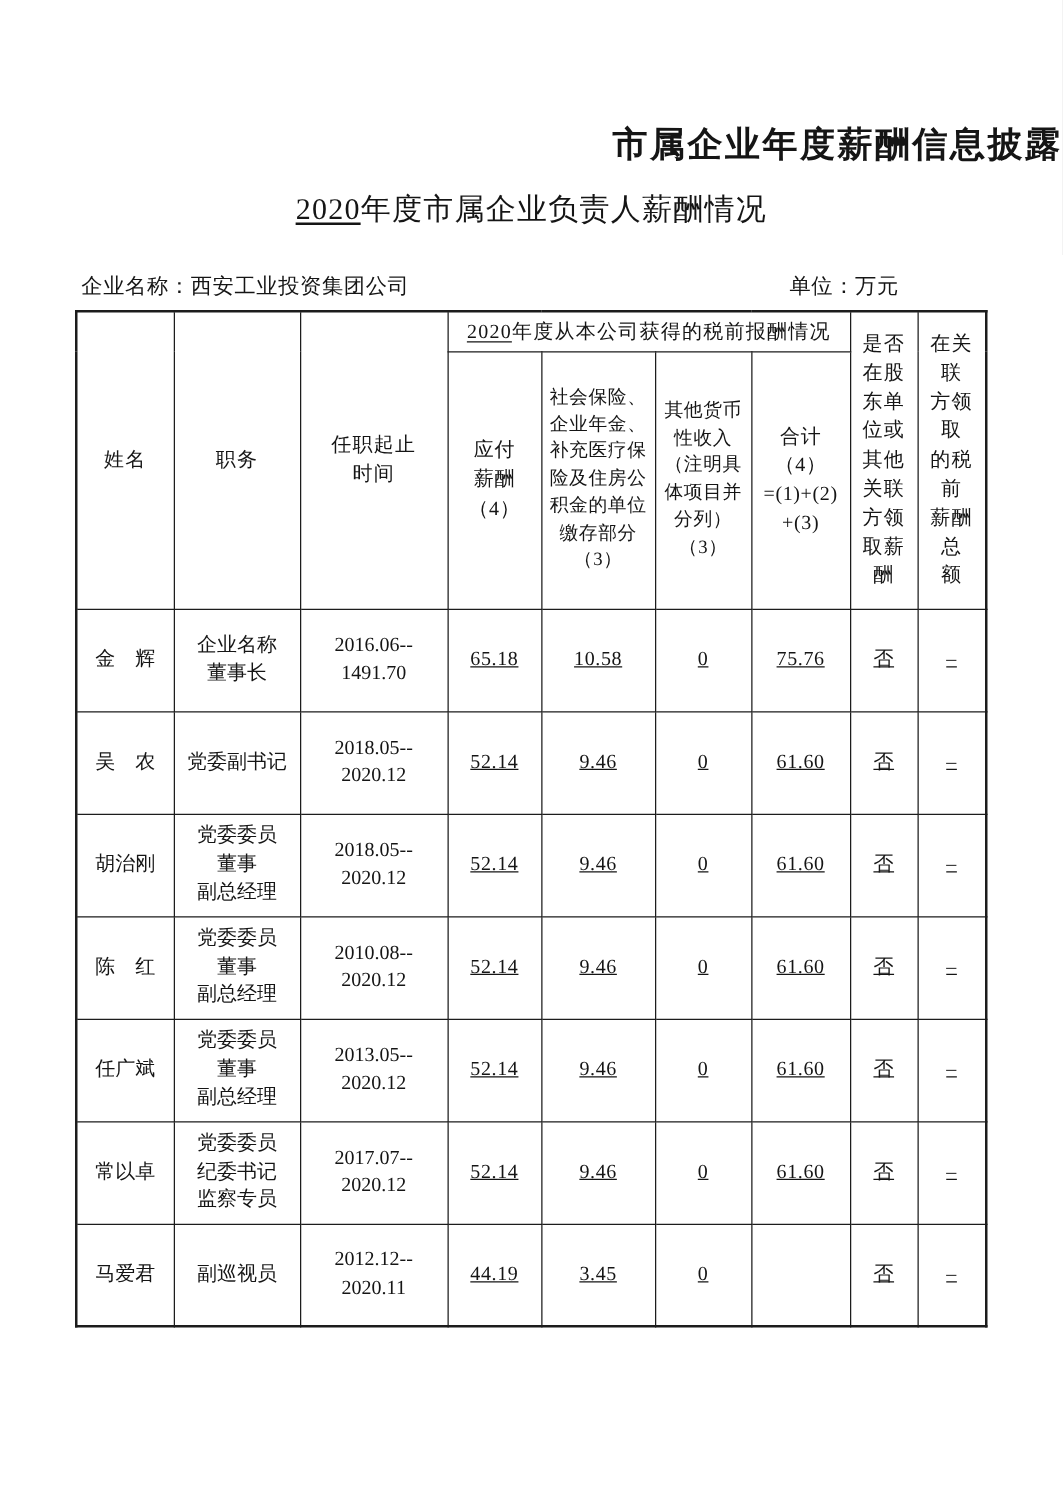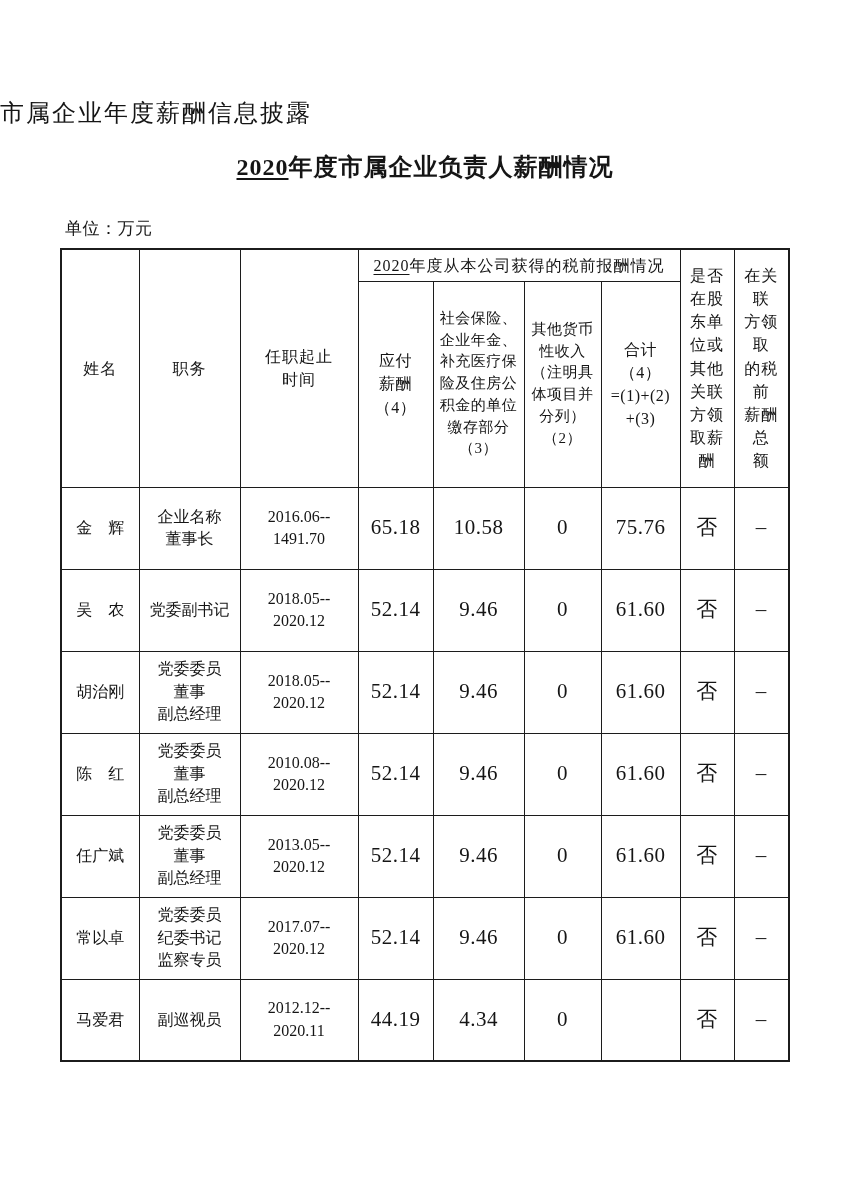--- a/index.html
+++ b/index.html
@@ -11,43 +11,43 @@
   }
   .page {
     position: relative;
     width: 850px; height: 1201px;
     background: #ffffff;
     overflow: hidden;
   }
   .doc-title {
     position: absolute;
     top: 97px; left: 0; width: 850px;
-    text-align: left;
-    font-size: 24px;
-    font-weight: normal;
+    text-align: right;
+    font-size: 28px;
+    font-weight: bold;
     letter-spacing: 2px;
   }
   .doc-subtitle {
     position: absolute;
     top: 151px; left: 0; width: 850px;
     text-align: center;
     font-size: 24px;
-    font-weight: bold;
+    font-weight: normal;
     letter-spacing: 1px;
   }
   .u { text-decoration: underline; text-underline-offset: 3px; }
   .info-row {
     position: absolute;
     top: 217px; left: 65px; width: 723px;
     display: flex;
     justify-content: space-between;
     font-size: 17px;
     letter-spacing: 0.5px;
   }
-  .info-unit { margin-right: 94px; }
+  .info-unit { margin-right: 69px; }
   table.salary {
     position: absolute;
     top: 248px; left: 60px;
     width: 728px;
     border-collapse: collapse;
     table-layout: fixed;
     border: 2px solid #1c1c1c;
   }
   table.salary th, table.salary td {
     border: 1px solid #1c1c1c;
@@ -58,40 +58,41 @@
     padding: 2px 3px;
     overflow: hidden;
   }
   tr.group-row { height: 32px; }
   tr.group-row th { font-size: 16px; letter-spacing: 1px; }
   tr.sub-row { height: 206px; }
   th { font-size: 15px; line-height: 1.45; letter-spacing: 0.5px; }
   th.h-wide { font-size: 16px; }
   tbody tr { height: 82px; }
   td { font-size: 16px; line-height: 1.4; }
-  td.c-num { font-size: 21px; letter-spacing: 0.5px; }
+  td.c-num { font-size: 16px; letter-spacing: 0.5px; text-decoration: underline; }
   .doc-note {
     position: absolute;
     top: 1068px; left: 64px; width: 740px;
     font-family: "Liberation Sans", "DejaVu Sans", sans-serif;
     font-weight: bold;
     font-size: 17px;
     letter-spacing: 0.5px;
   }
 </style>
 </head>
 <body>
 
 <div class="page">
 
   <div class="doc-title">市属企业年度薪酬信息披露</div>
 
   <div class="doc-subtitle"><span class="u">2020</span><span>年度市属企业负责人薪酬情况</span></div>
 
   <div class="info-row">
+    <span><span>企业名称：</span><span>西安工业投资集团公司</span></span>
     <span class="info-unit"><span>单位：</span><span>万元</span></span>
   </div>
 
   <table class="salary">
     <colgroup>
       <col style="width:78px">
         <col style="width:101px">
         <col style="width:118px">
       <col style="width:75px">
         <col style="width:91px">
@@ -131,21 +132,21 @@
 补充医疗保
 险及住房公
 积金的单位
 缴存部分
 （3）</th>
         <th>其他货币
 性收入
 （注明具
 体项目并
 分列）
-（2）</th>
+（3）</th>
         <th class="h-wide">合计
 （4）
 =(1)+(2)
 +(3)</th>
       </tr>
     </thead>
     <tbody>
     <tr>
       <td class="c-name">金　辉</td>
       <td class="c-pos">企业名称
@@ -232,21 +233,21 @@
       <td class="c-num">否</td>
       <td class="c-num">–</td>
     </tr>
 
     <tr>
       <td class="c-name">马爱君</td>
       <td class="c-pos">副巡视员</td>
       <td class="c-term">2012.12--
 2020.11</td>
       <td class="c-num">44.19</td>
-      <td class="c-num">4.34</td>
+      <td class="c-num">3.45</td>
       <td class="c-num">0</td>
       <td class="c-num"></td>
       <td class="c-num">否</td>
       <td class="c-num">–</td>
     </tr>
   </tbody>
   </table>
 
 
 </div>

